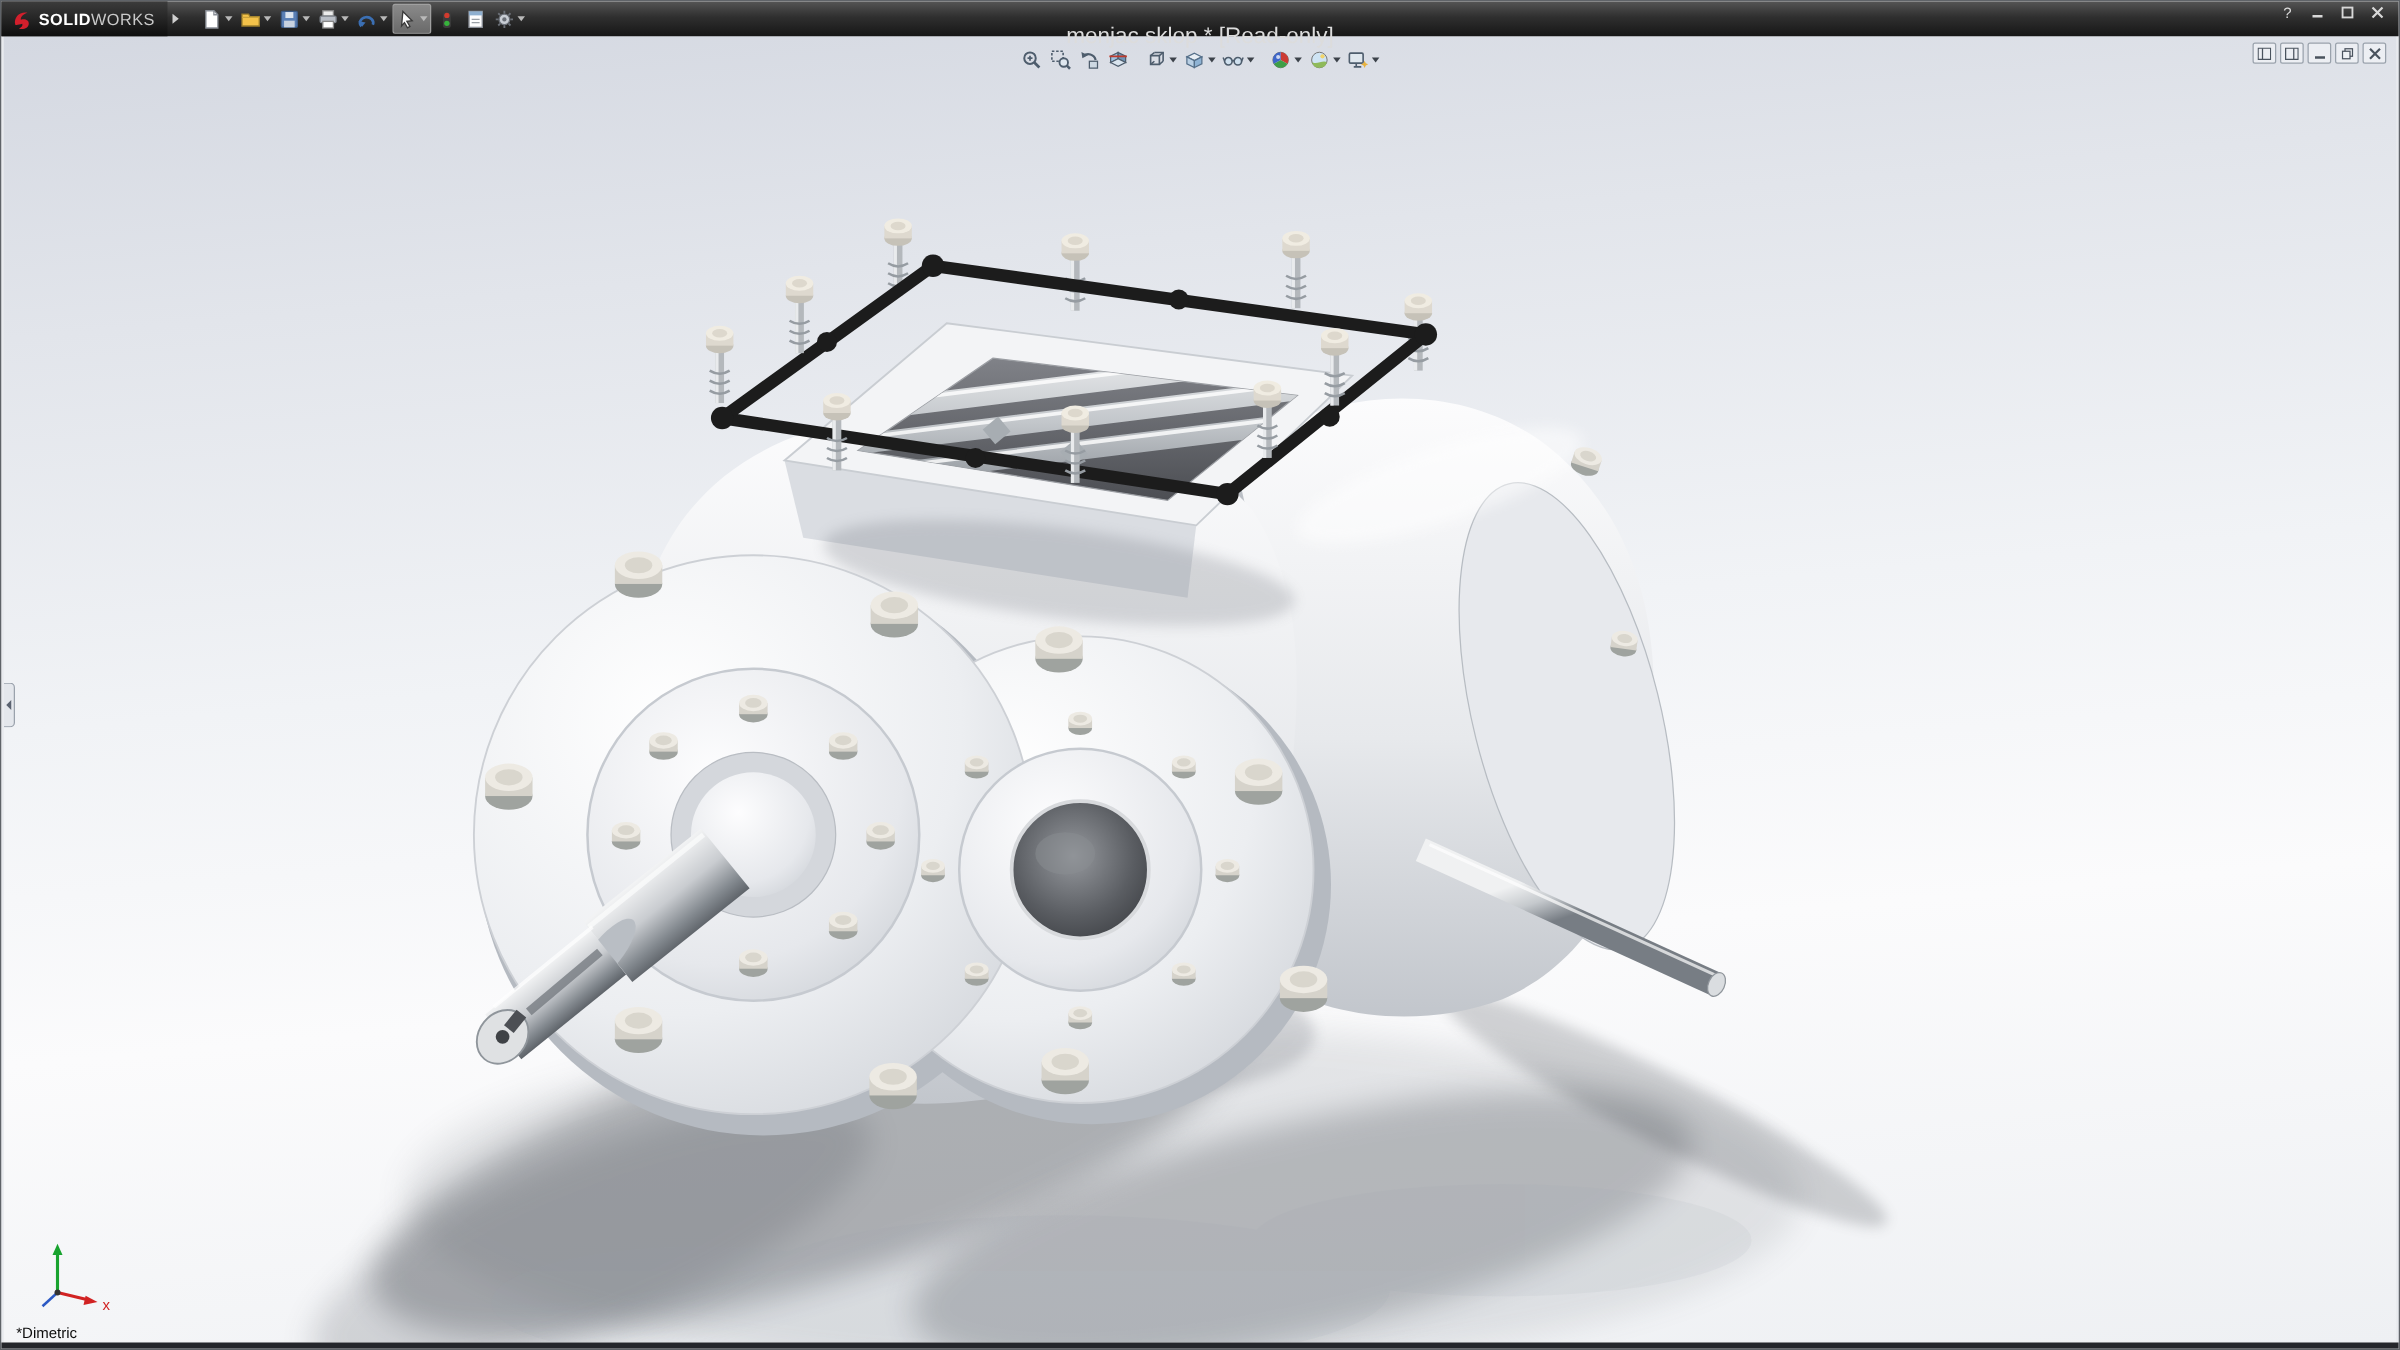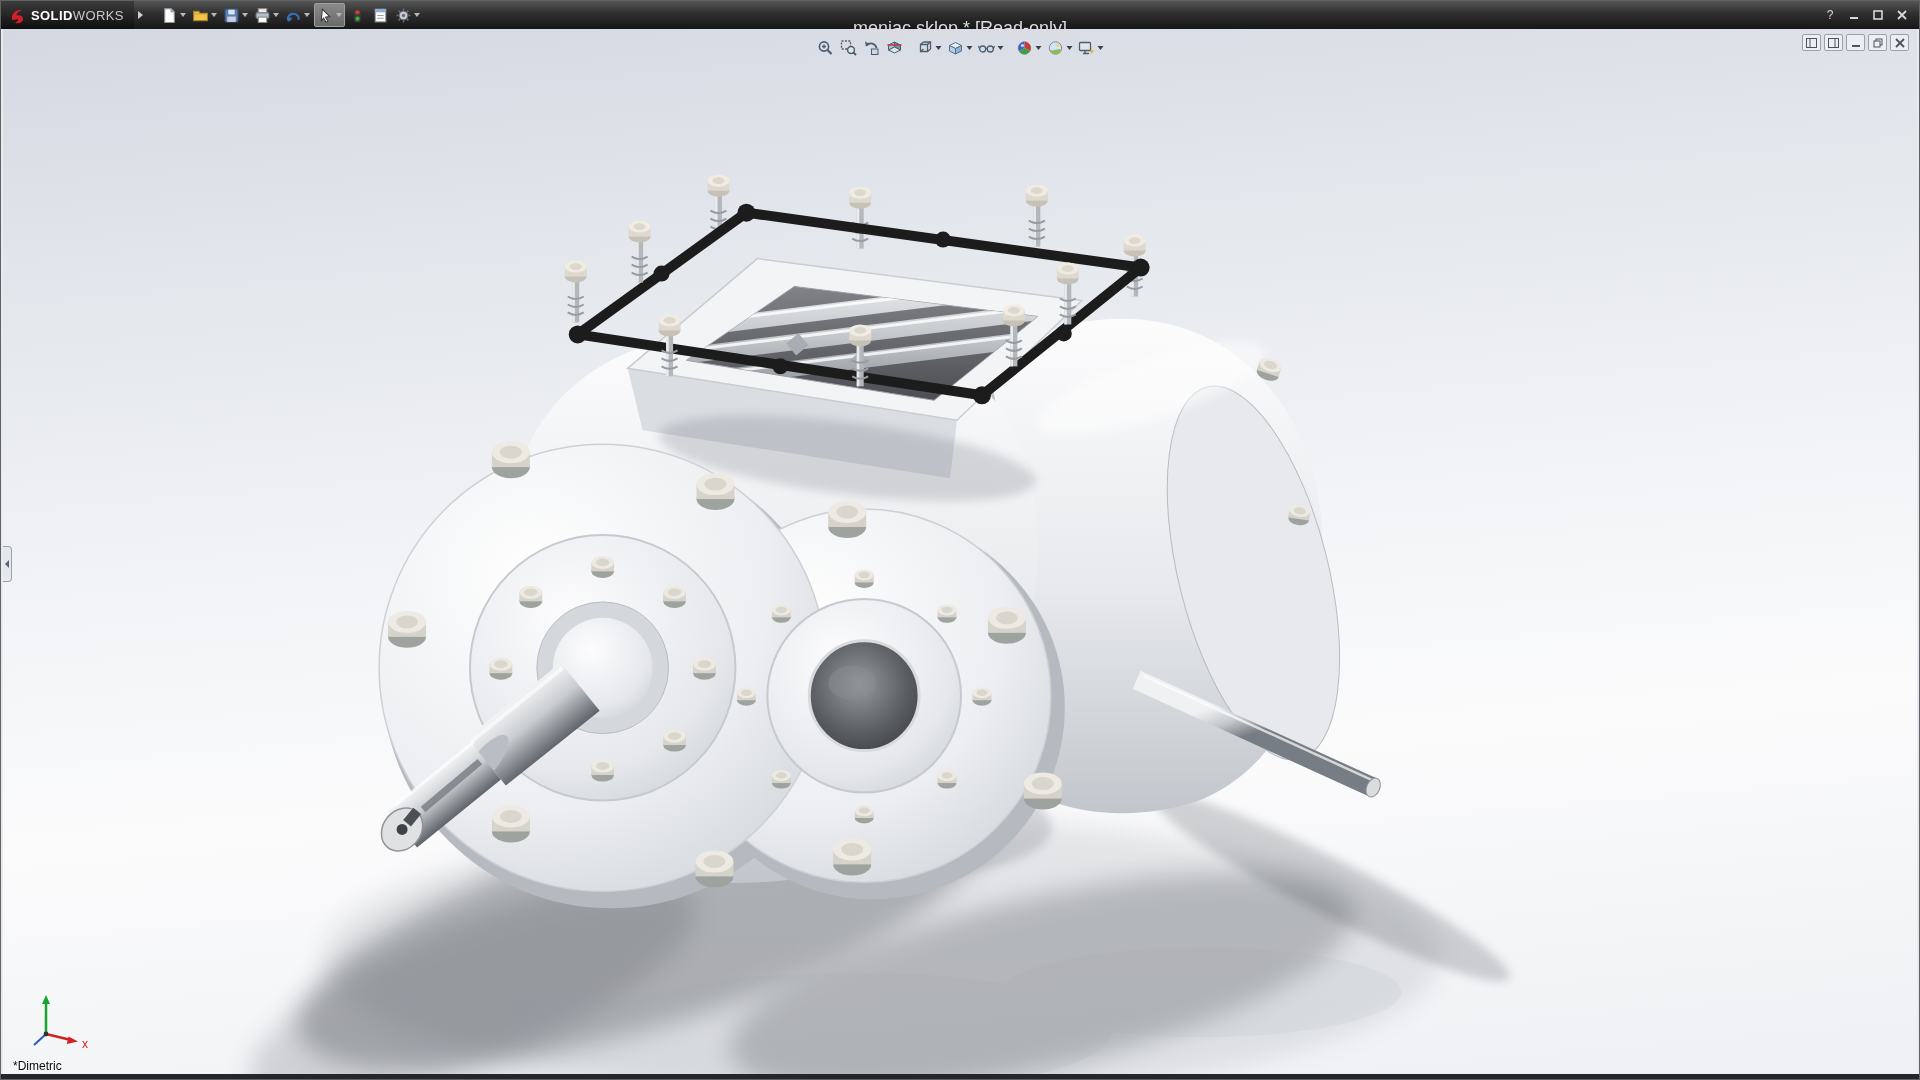--- a/index.html
+++ b/index.html
@@ -2,21 +2,21 @@
 <html><head>
 <meta charset="utf-8">
 <style>
   *{margin:0;padding:0;box-sizing:border-box}
   html,body{width:1920px;height:1080px;overflow:hidden;font-family:"Liberation Sans",sans-serif;background:#222}
   .app{position:relative;width:1920px;height:1080px;background:#e8eaee;border:1px solid #5f6368;overflow:hidden}
 
   
   .titlebar{position:absolute;top:0;left:0;right:0;height:28px;
     background:linear-gradient(#555 0%,#2f2f2f 45%,#161616 100%);
-    display:flex;align-items:center;color:#ddd;z-index:30}
+    display:flex;align-items:flex-start;color:#ddd;z-index:30}
   .logo{display:flex;align-items:center;gap:5px;padding:0 10px 0 8px;height:100%;
     background:linear-gradient(#3c3c3c,#0e0e0e)}
   .brand{font-size:13px;letter-spacing:.4px;color:#fff;white-space:nowrap}
   .brand b{font-weight:700}
   .brand .lt{font-weight:300;color:#c9c9c9}
   .menu-expand{width:14px;height:100%;display:flex;align-items:center;justify-content:center;cursor:pointer}
   .tri-right{width:0;height:0;border-top:4px solid transparent;border-bottom:4px solid transparent;border-left:5px solid #cfcfcf}
   .tb-group{display:flex;align-items:center;margin-left:10px;height:100%}
   .tb-btn{display:flex;align-items:center;height:24px;padding:0 2px;margin:0 1px;border-radius:2px}
   .tb-btn.active{background:linear-gradient(#8a8a8a,#6a6a6a);border:1px solid #a0a0a0}

